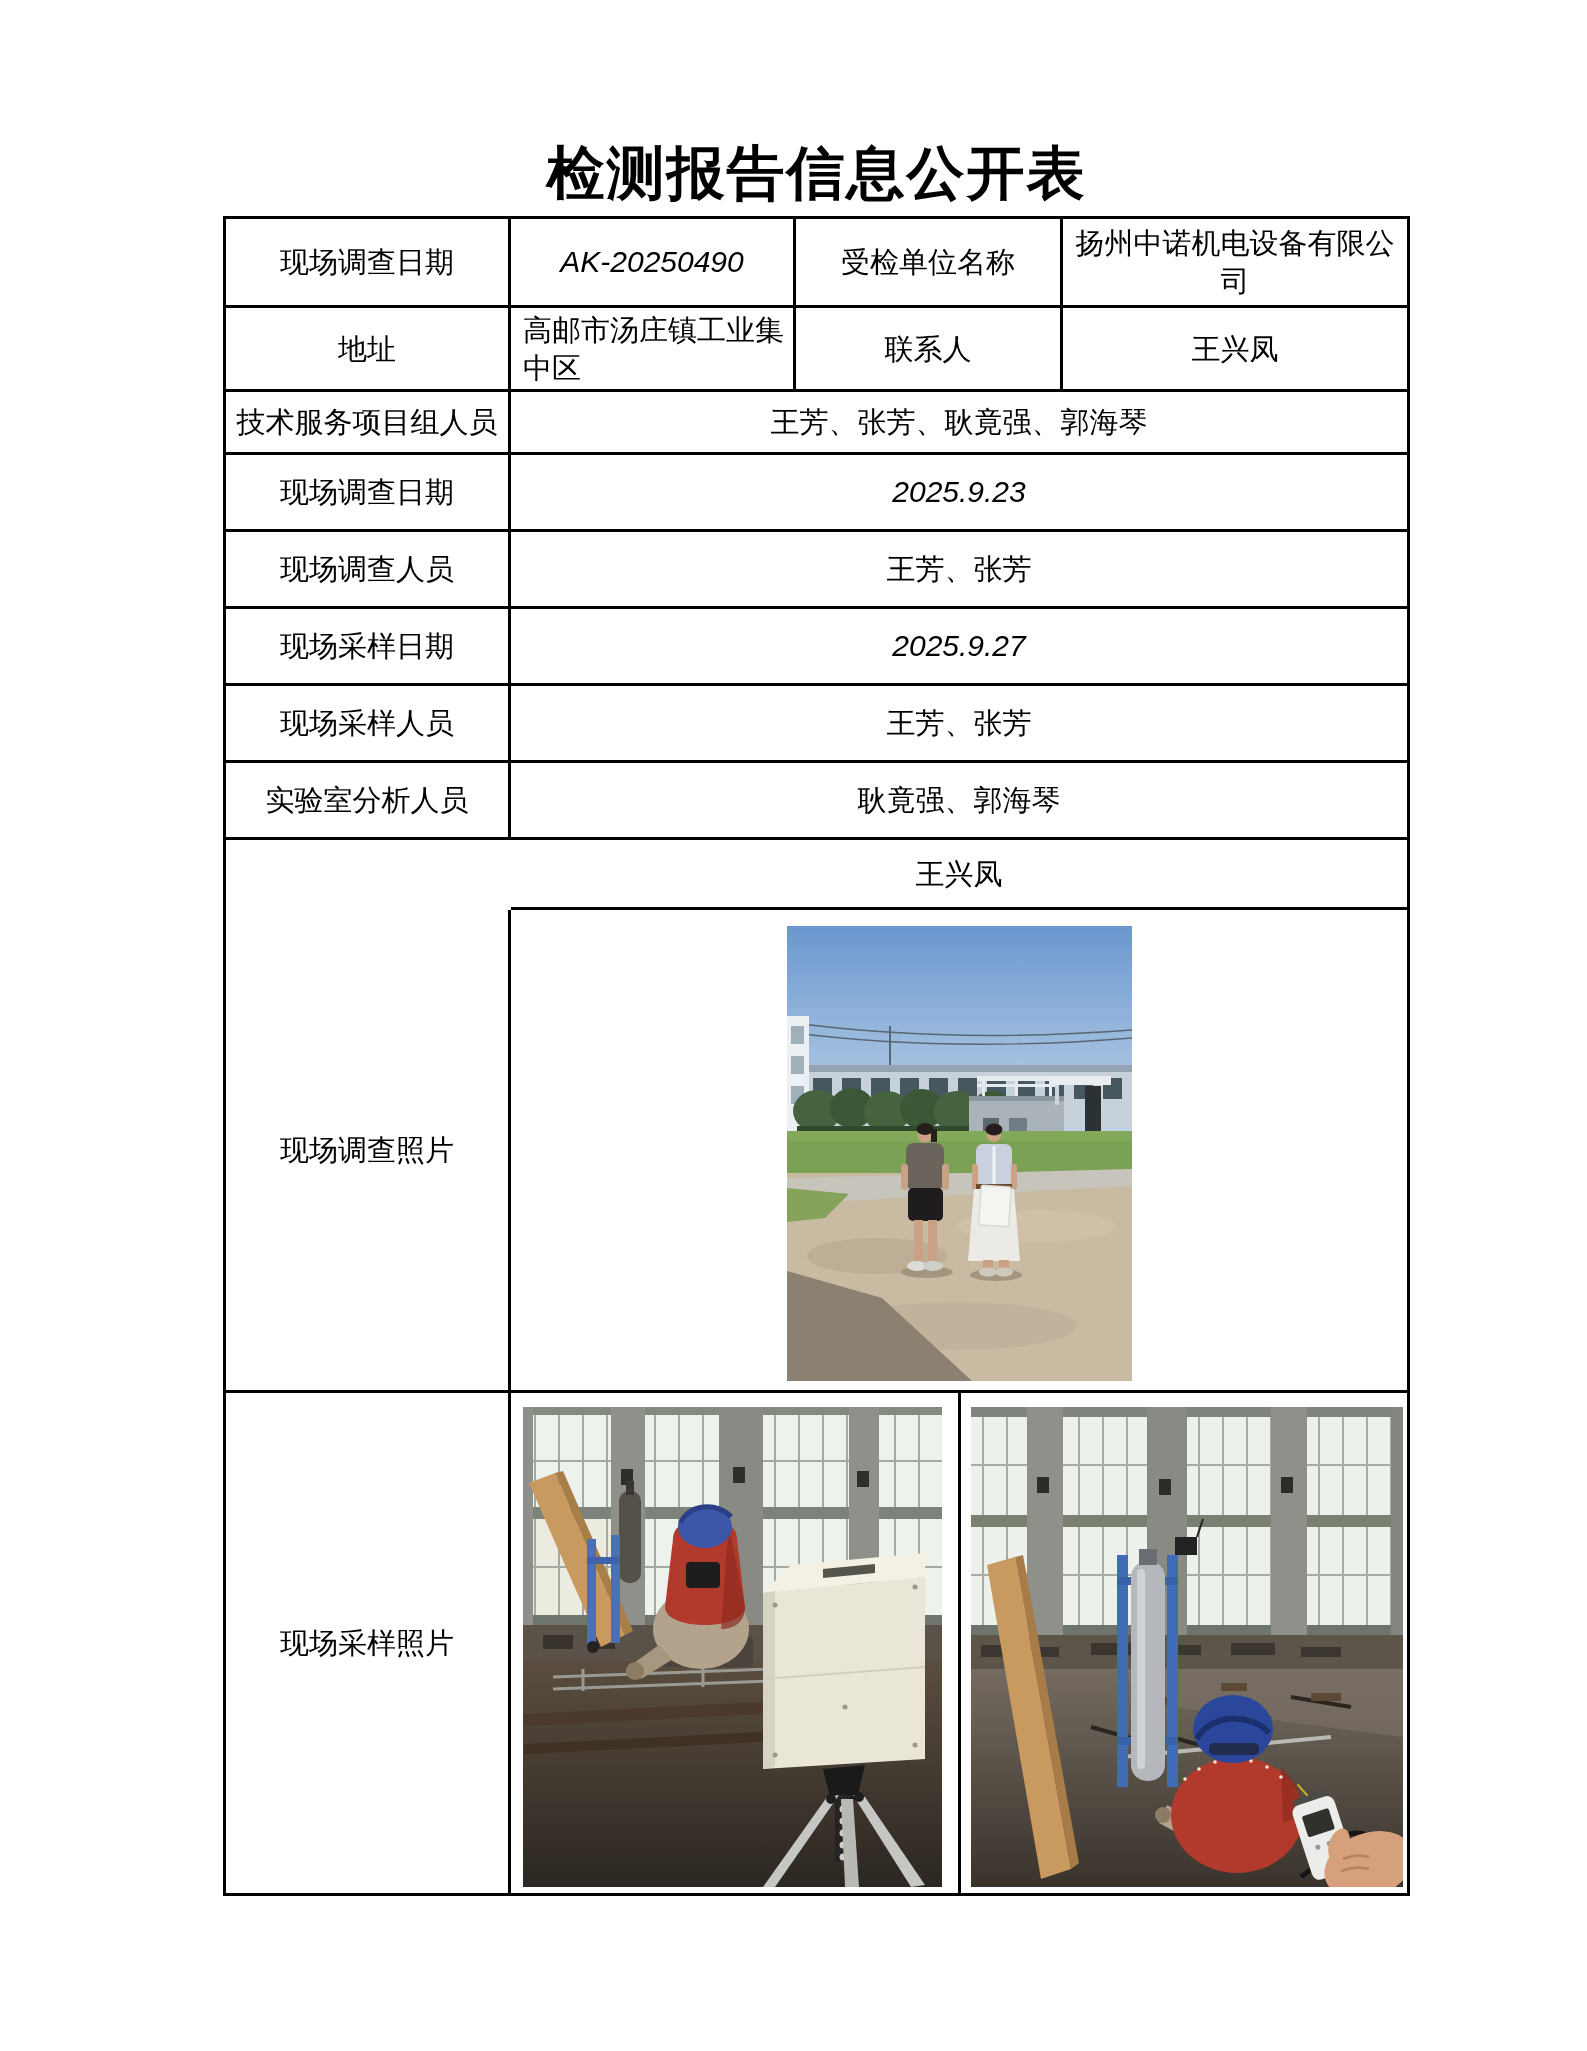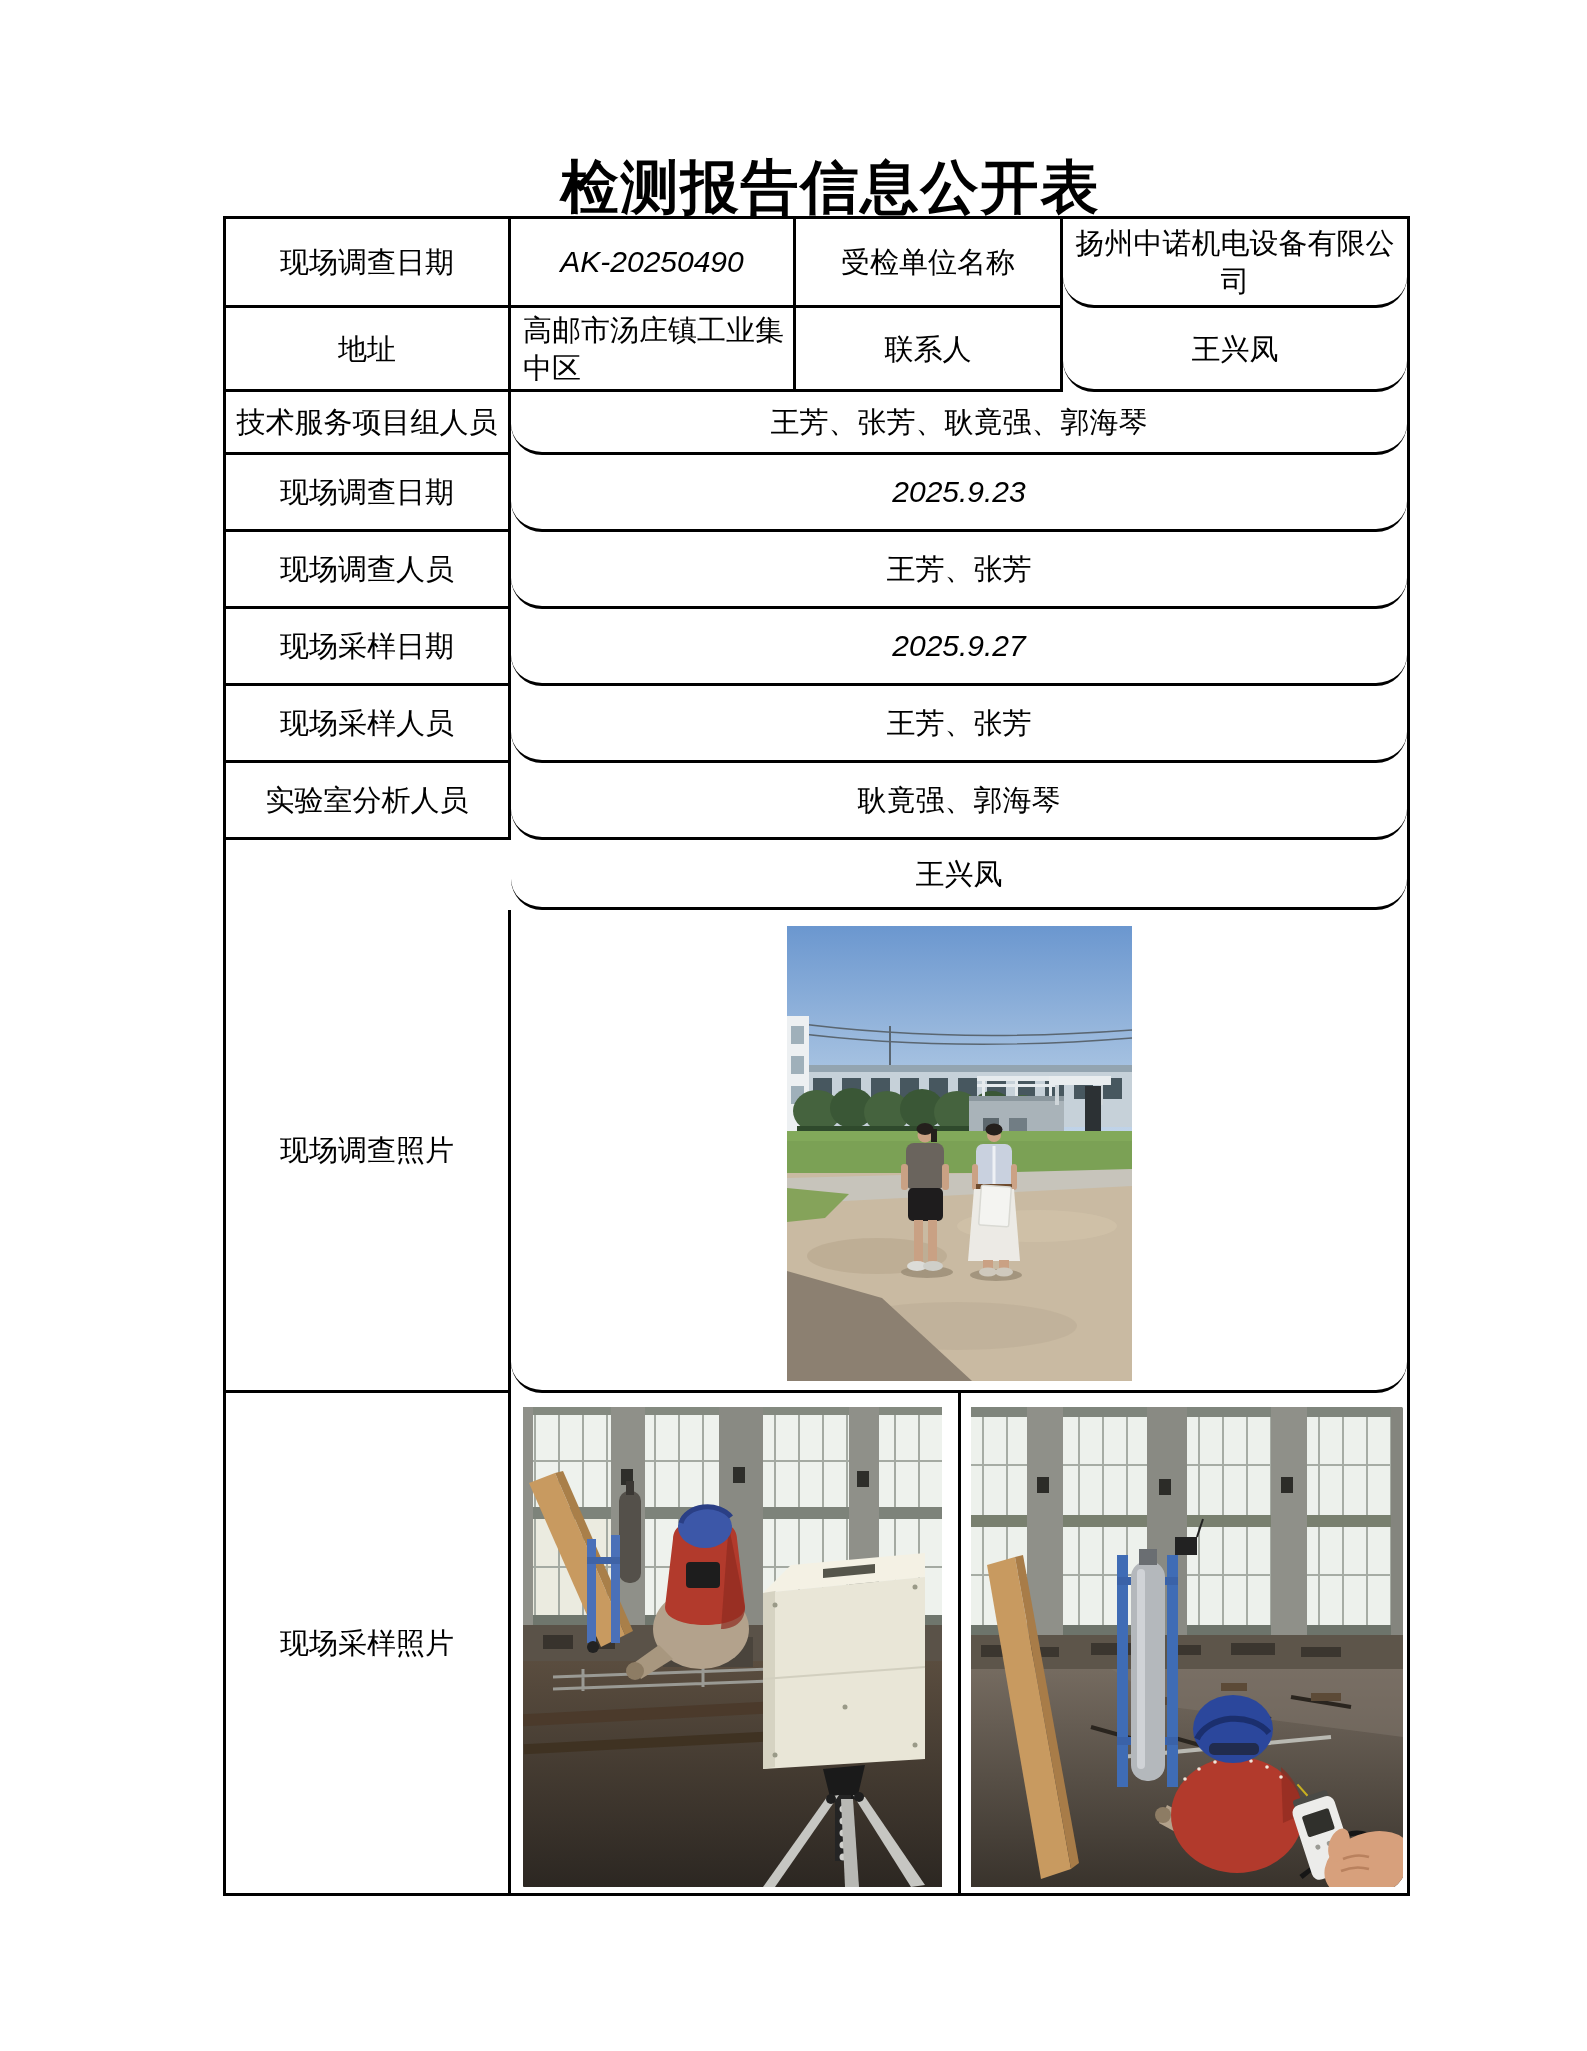--- a/index.html
+++ b/index.html
@@ -1,27 +1,27 @@
 <!DOCTYPE html>
 <html lang="zh"><head>
 <meta charset="utf-8">
 <style>
   html,body{margin:0;padding:0;background:#fff;}
   .page{position:relative;width:1587px;height:2051px;background:#ffffff;overflow:hidden;
         font-family:"Liberation Serif","DejaVu Serif",serif;color:#000;}
   .title{position:absolute;left:226px;top:138px;width:1181px;height:72px;line-height:72px;
-         text-align:center;font-size:58px;font-weight:bold;letter-spacing:2px;margin:14px;}
+         text-align:center;font-size:58px;font-weight:bold;letter-spacing:2px;margin:0;}
   .doc-table{position:absolute;left:223px;top:216px;width:1181px;height:1674px;
              border:3px solid #000;display:grid;
              grid-template-columns:285px 285px 267px 344px;
              grid-template-rows:89px 84px 63px 77px 77px 77px 77px 77px 70px 483px 500px;}
   .cell{box-sizing:border-box;border-right:3px solid #000;border-bottom:3px solid #000;
         display:flex;align-items:center;justify-content:center;text-align:center;
         font-size:29px;line-height:38px;overflow:hidden;}
-  .lastcol{border-right:none;border-radius:31px;}
+  .lastcol{border-right:none;}
   .lastrow{border-bottom:none;}
   .span3{grid-column:2/5;}
   .num{font-family:"Liberation Sans","DejaVu Sans",sans-serif;font-size:30px;font-style:italic;}
   .addr{justify-content:flex-start;text-align:left;padding:0 0 0 12px;}
   .photo-cell{align-items:flex-start;padding-top:16px;}
   .split-cell{display:flex;align-items:stretch;padding:0;}
   .split-a{box-sizing:border-box;width:450px;border-right:3px solid #000;position:relative;}
   .split-b{flex:1;position:relative;}
   .ph{display:block;}
   .ph2{position:absolute;left:12px;top:14px;}

